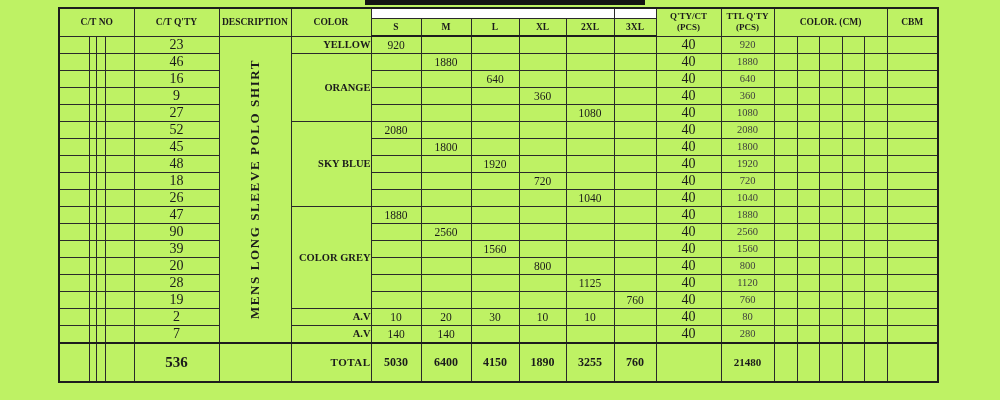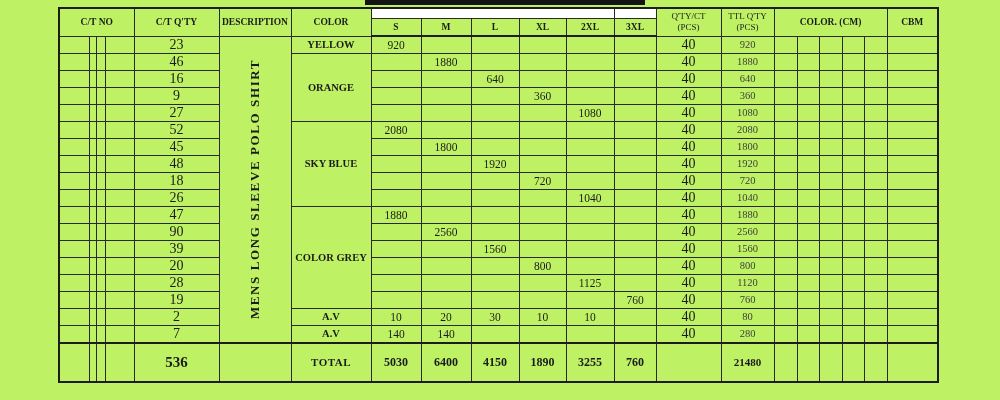--- a/index.html
+++ b/index.html
@@ -8,28 +8,28 @@
   .blackbar{position:absolute;left:365px;top:0;width:280px;height:5px;background:#141414;}
   table.sheet{position:absolute;left:58px;top:7px;border-collapse:collapse;table-layout:fixed;
         border:2px solid #1d1d1d;}
   td,th{border:1px solid #2a2a2a;padding:0;margin:0;text-align:center;vertical-align:middle;
         overflow:hidden;white-space:nowrap;}
   tr.hA{height:10px;}
   tr.hB{height:18px;}
   tbody tr{height:17px;}
   tr.trow{height:39px;padding-left:10px;}
   th.hd{font-weight:bold;font-size:9.5px;font-family:"Liberation Serif", serif;}
-  th.two div{font-size:9px;line-height:1.2;font-weight:normal;}
+  th.two div{font-size:9px;line-height:1.2;font-weight:bold;}
   tr.hB th{border-bottom:2px solid #1d1d1d;}
   td.slv{background:#fff;}
   td.rq{font-size:14px;margin-top:28px;}
   td.sz{font-size:11.5px;}
   td.qc{font-size:14px;margin-left:11px;}
   td.tt{font-size:10.5px;color:#3d3d3d;}
-  td.clr{font-size:10.5px;font-weight:bold;}
+  td.clr{font-size:10.5px;font-weight:bold;text-align:right;}
   td.desc{position:relative;}
   .vtext{position:absolute;left:50%;top:50%;transform:translate(-50%,-50%) rotate(-90deg);
          white-space:nowrap;font-weight:bold;font-size:13px;letter-spacing:1.6px;}
   tr.trow td{border-top:2px solid #1d1d1d;font-weight:bold;}
   tr.trow td.rq{font-size:15px;}
   tr.trow td.clr{font-size:11px;letter-spacing:0.5px;}
   tr.trow td.sz{font-size:12px;}
   tr.trow td.tt{font-size:11px;color:#1b1b1b;}
 </style>
 </head>

